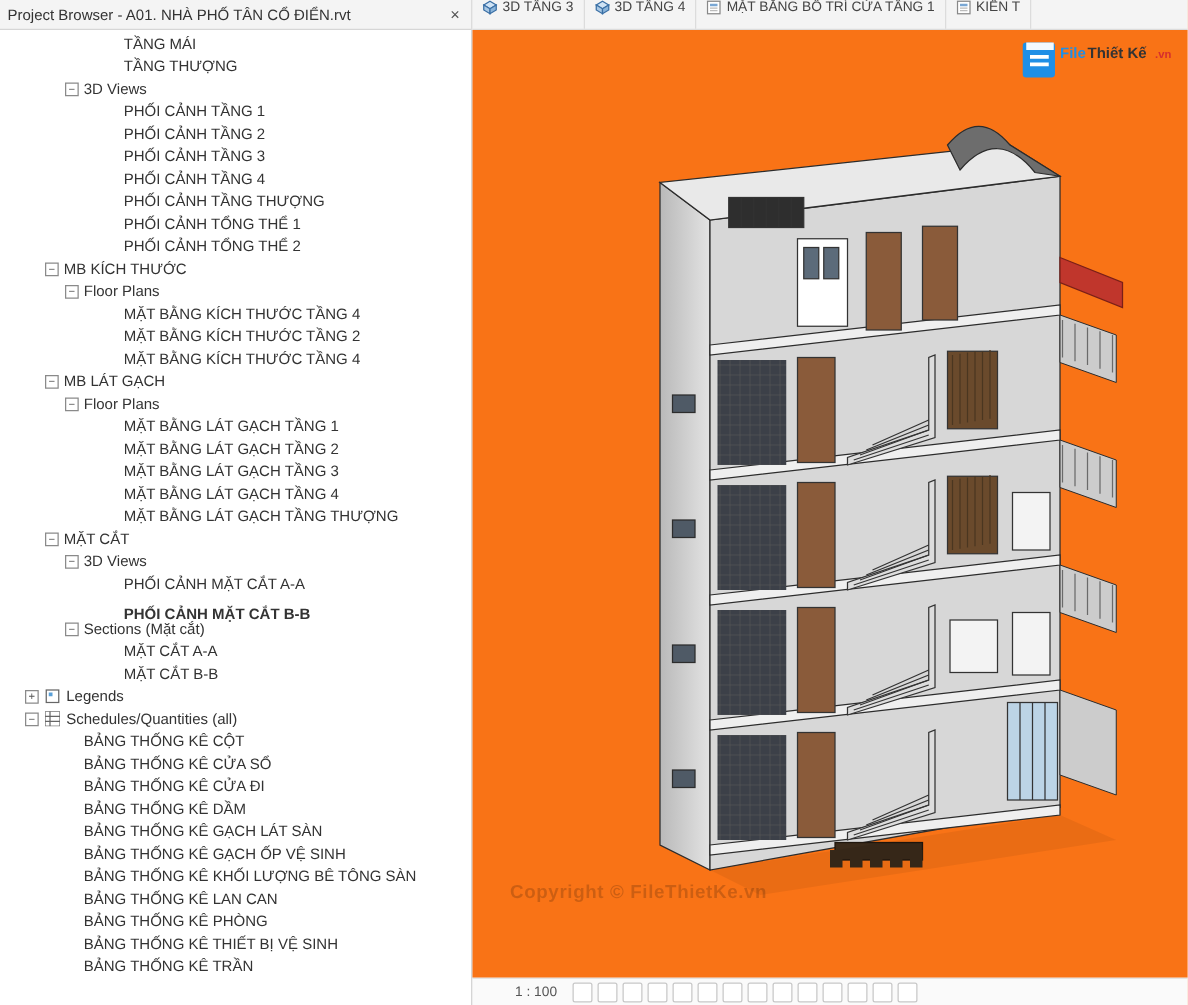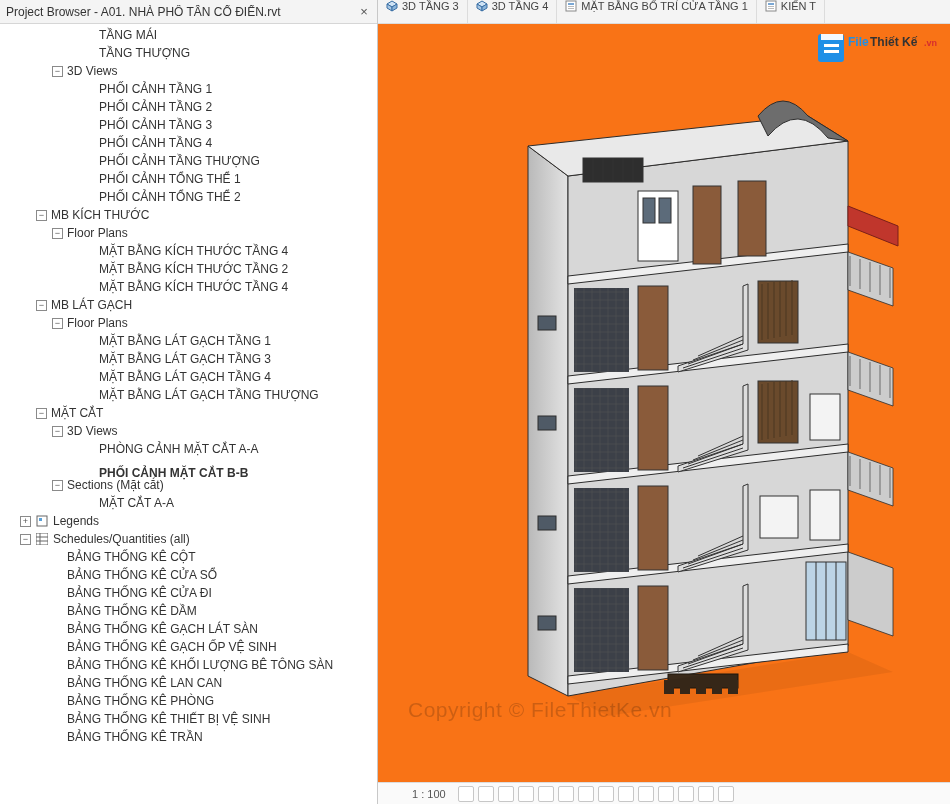--- a/index.html
+++ b/index.html
@@ -31,21 +31,21 @@
 
 .right { position: absolute; left: 378px; top: 0; width: 572px; height: 804px; display: flex; flex-direction: column; }
 .tabs { height: 24px; background: #f4f4f4; border-bottom: 1px solid #dcdcdc; display: flex; align-items: stretch; font-size: 11px; color: #444; }
 .tab { display: flex; padding: 0 8px; border-right: 1px solid #dcdcdc; gap: 4px; cursor: pointer; }
 .tab .cube { width: 12px; height: 12px; }
 .tab .sheet { width: 12px; height: 12px; }
 
 .viewport { flex: 1; position: relative; background: #f97316; overflow: hidden; }
 .watermark-logo { position: absolute; top: 8px; right: 4px; z-index: 5; }
 .watermark-logo svg { width: 128px; height: 32px; }
-.watermark-text { position: absolute; bottom: 60px; left: 30px; font-size: 21px; font-weight: 400; color: rgba(0,0,0,.18); letter-spacing: .5px; z-index: 6; }
+.watermark-text { position: absolute; bottom: 60px; left: 30px; font-size: 15px; font-weight: 700; color: rgba(0,0,0,.18); letter-spacing: .5px; z-index: 6; }
 
 .model { position: absolute; left: 110px; top: 52px; width: 420px; height: 640px; }
 .model svg { width: 100%; height: 100%; }
 
 .statusbar { height: 22px; border-top: 1px solid #dcdcdc; background: #fafafa; display: flex; align-items: center; font-size: 11px; color: #555; padding: 0 6px; gap: 6px; }
 .statusbar .scale { margin-left: 28px; }
 .statusbar .icons { display: flex; gap: 4px; margin-left: 6px; }
 .sb-icon { width: 16px; height: 16px; border: 1px solid #c7c7c7; border-radius: 2px; background: #fff; }
 
 </style>
@@ -126,53 +126,61 @@
         <div class="node ind3">
           <span class="tog">−</span>
           <span class="label">Floor Plans</span>
         </div>
         <div class="node ind5">
           <span class="spacer"></span>
           <span class="label">MẶT BẰNG  LÁT GẠCH TẦNG 1</span>
         </div>
         <div class="node ind5">
           <span class="spacer"></span>
+          <span class="label">MẶT BẰNG LÁT GẠCH TẦNG 2</span>
+        </div>
+        <div class="node ind5">
+          <span class="spacer"></span>
           <span class="label">MẶT BẰNG LÁT GẠCH TẦNG 3</span>
         </div>
         <div class="node ind5">
           <span class="spacer"></span>
           <span class="label">MẶT BẰNG LÁT GẠCH TẦNG 4</span>
         </div>
         <div class="node ind5">
           <span class="spacer"></span>
           <span class="label">MẶT BẰNG LÁT GẠCH TẦNG THƯỢNG</span>
         </div>
         <div class="node ind2">
           <span class="tog">−</span>
           <span class="label">MẶT CẮT</span>
         </div>
         <div class="node ind3">
           <span class="tog">−</span>
           <span class="label">3D Views</span>
         </div>
         <div class="node ind5">
           <span class="spacer"></span>
-          <span class="label">PHÒNG CẢNH MẶT CẮT A-A</span>
+          <span class="label">PHỐI CẢNH MẶT CẮT A-A</span>
         </div>
         <div class="node ind5 bold">
           <span class="spacer"></span>
           <span class="label">PHỐI CẢNH MẶT CẮT B-B</span>
         </div>
         <div class="node ind3">
           <span class="tog">−</span>
           <span class="label">Sections (Mặt cắt)</span>
         </div>
         <div class="node ind5">
           <span class="spacer"></span>
           <span class="label">MẶT CẮT A-A</span>
+        </div>
+        <div class="node ind5">
+          <span class="spacer"></span>
+          <span class="label">MẶT CẮT B-B</span>
         </div>
         <div class="node ind1">
           <span class="tog">+</span>
           <span class="icon">
             <svg width="12" height="12">
               <rect x="1" y="1" width="10" height="10" fill="#fff" stroke="#666"></rect>
               <rect x="3" y="3" width="3" height="3" fill="#5aa0d8"></rect>
             </svg>
           </span>
           <span class="label">Legends</span>

